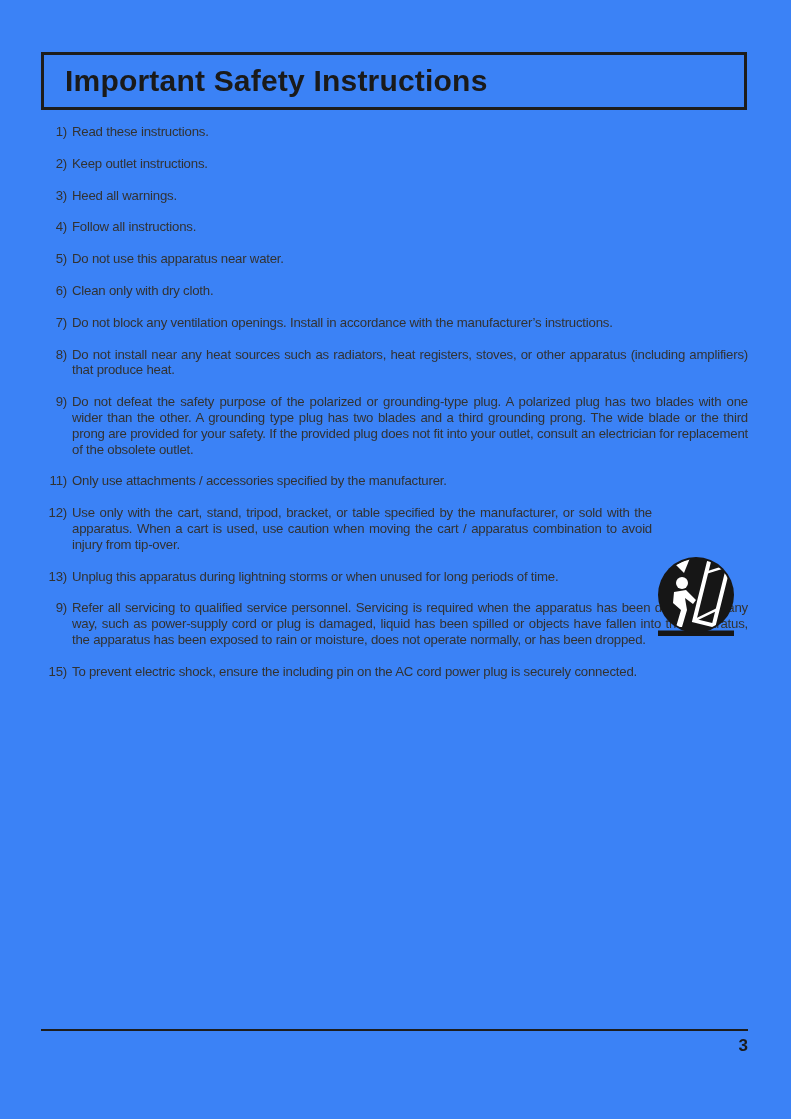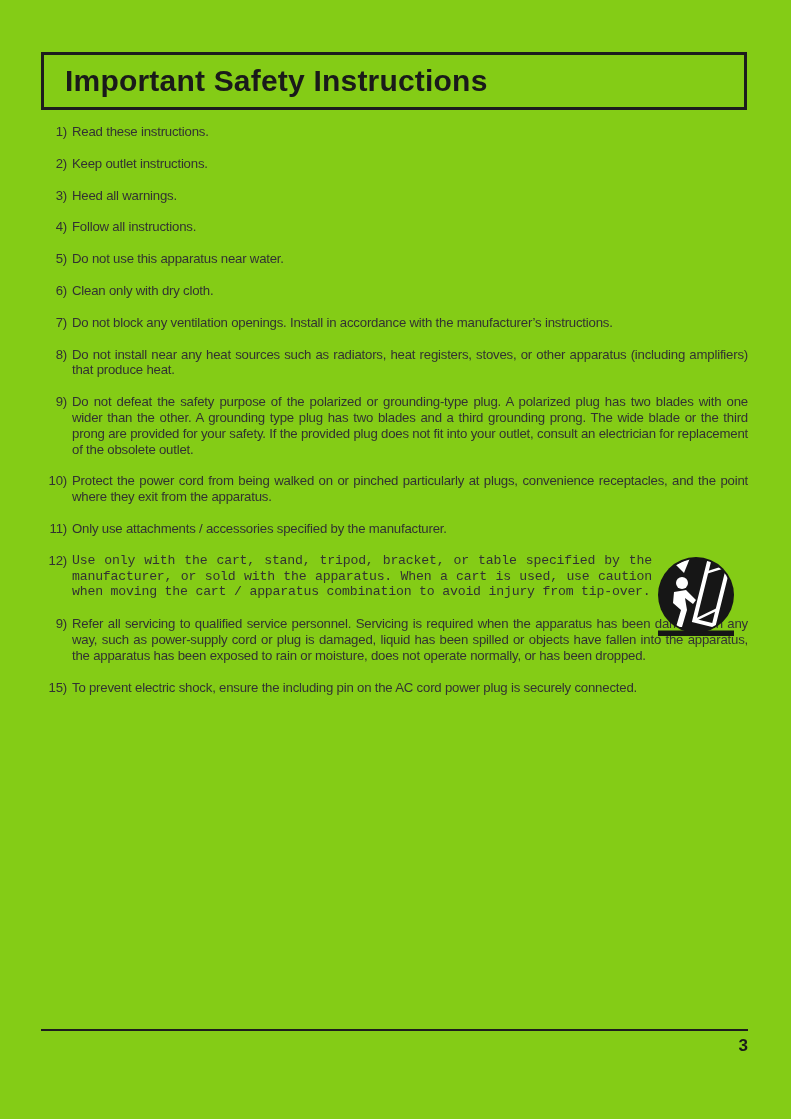--- a/index.html
+++ b/index.html
@@ -4,21 +4,21 @@
 <style>
   html, body {
     margin: 0;
     padding: 0;
     background: #ffffff;
   }
   .page {
     position: relative;
     width: 791px;
     height: 1119px;
-    background: #84cc16;
+    background: #3b82f6;
     font-family: "Liberation Sans", sans-serif;
     color: #323232;
     overflow: hidden;
   }
   .title-box {
     position: absolute;
     left: 41px;
     top: 52px;
     width: 700px;
     height: 52px;
@@ -57,21 +57,20 @@
     padding-right: 5px;
     text-align: right;
     white-space: nowrap;
   }
   .item-body {
     flex: 1;
     text-align: justify;
   }
   .item.with-icon .item-body {
     margin-right: 96px;
-    font-family: Liberation Mono, monospace;
   }
   .cart-icon {
     position: absolute;
     left: 656px;
     top: 554px;
     width: 80px;
     height: 84px;
   }
   .footer-rule {
     position: absolute;
@@ -138,35 +137,35 @@
     <li class="item">
       <span class="item-num">8)</span>
       <span class="item-body">Do not install near any heat sources such as radiators, heat registers, stoves, or other apparatus (including amplifiers) that produce heat.</span>
     </li>
 
     <li class="item">
       <span class="item-num">9)</span>
       <span class="item-body">Do not defeat the safety purpose of the polarized or grounding-type plug. A polarized plug has two blades with one wider than the other. A grounding type plug has two blades and a third grounding prong. The wide blade or the third prong are provided for your safety. If the provided plug does not fit into your outlet, consult an electrician for replacement of the obsolete outlet.</span>
     </li>
 
-    <li class="item">
-      <span class="item-num">10)</span>
-      <span class="item-body">Protect the power cord from being walked on or pinched particularly at plugs, convenience receptacles, and the point where they exit from the apparatus.</span>
-    </li>
 
     <li class="item">
       <span class="item-num">11)</span>
       <span class="item-body">Only use attachments / accessories specified by the manufacturer.</span>
     </li>
 
     <li class="item with-icon">
       <span class="item-num">12)</span>
       <span class="item-body">Use only with the cart, stand, tripod, bracket, or table specified by the manufacturer, or sold with the apparatus. When a cart is used, use caution when moving the cart / apparatus combination to avoid injury from tip-over.</span>
     </li>
 
+    <li class="item">
+      <span class="item-num">13)</span>
+      <span class="item-body">Unplug this apparatus during lightning storms or when unused for long periods of time.</span>
+    </li>
 
     <li class="item">
       <span class="item-num">9)</span>
       <span class="item-body">Refer all servicing to qualified service personnel. Servicing is required when the apparatus has been damaged in any way, such as power-supply cord or plug is damaged, liquid has been spilled or objects have fallen into the apparatus, the apparatus has been exposed to rain or moisture, does not operate normally, or has been dropped.</span>
     </li>
 
     <li class="item">
       <span class="item-num">15)</span>
       <span class="item-body">To prevent electric shock, ensure the including pin on the AC cord power plug is securely connected.</span>
     </li>

